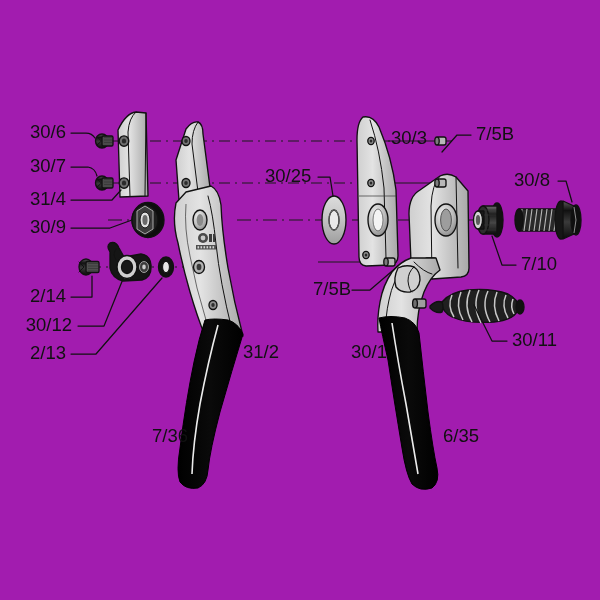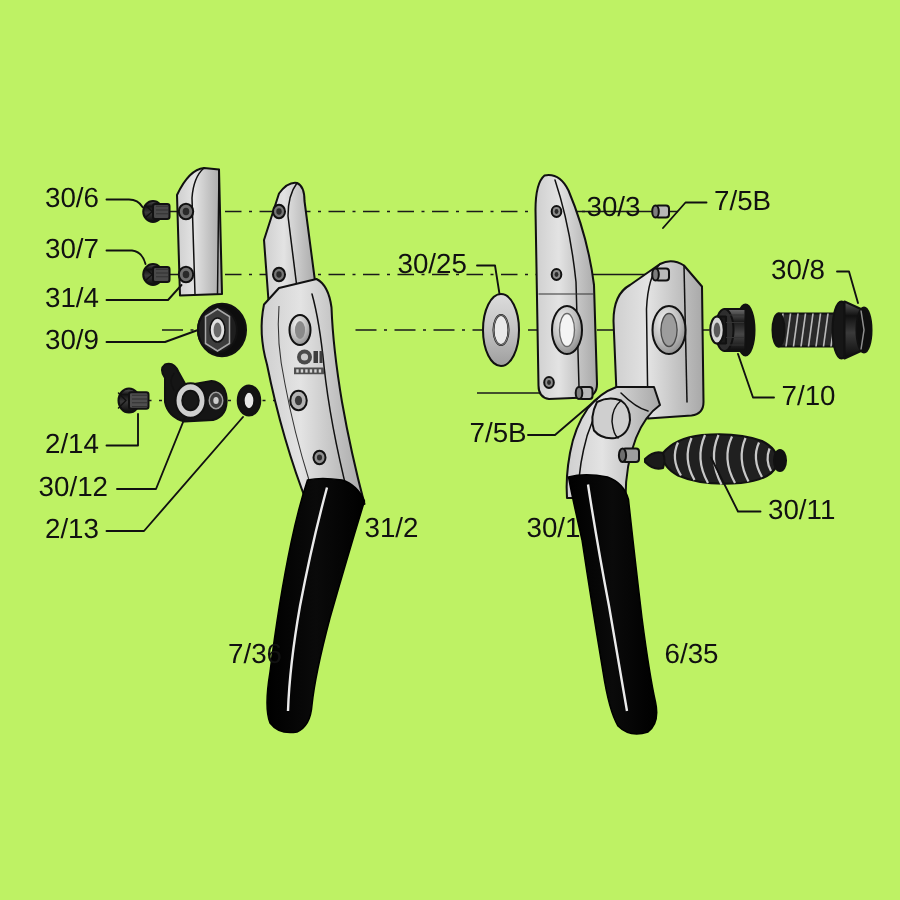--- a/index.html
+++ b/index.html
@@ -4,21 +4,21 @@
 <style>
   html, body {
     margin: 0;
     padding: 0;
     background: #ffffff;
   }
   #stage {
     position: relative;
     width: 600px;
     height: 600px;
-    background: #bef264;
+    background: #a21caf;
     overflow: hidden;
     font-family: "Liberation Sans", sans-serif;
   }
   #diagram-svg {
     position: absolute;
     left: 0;
     top: 0;
     width: 600px;
     height: 600px;
   }

